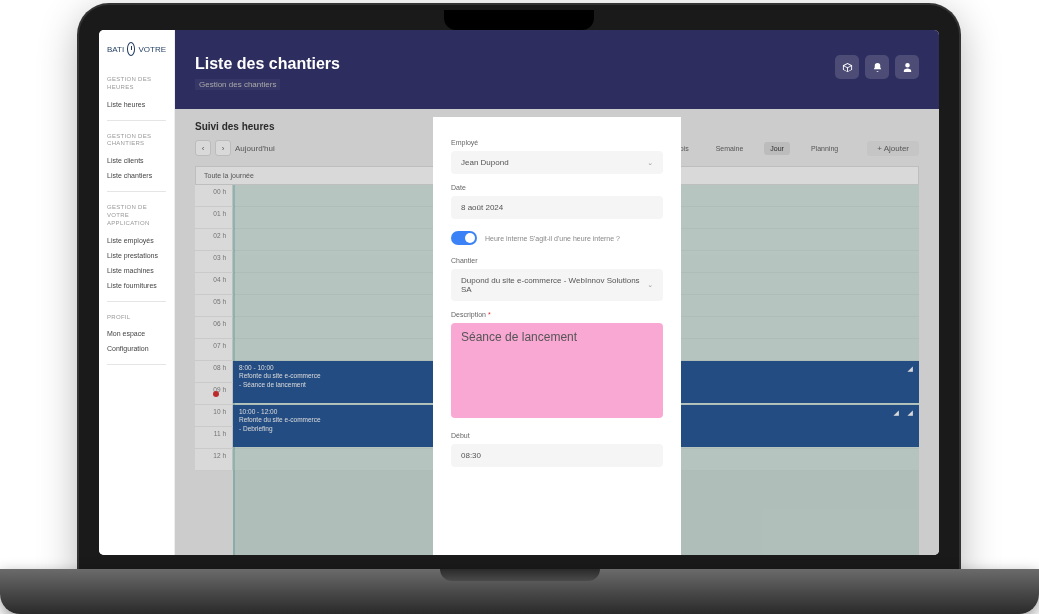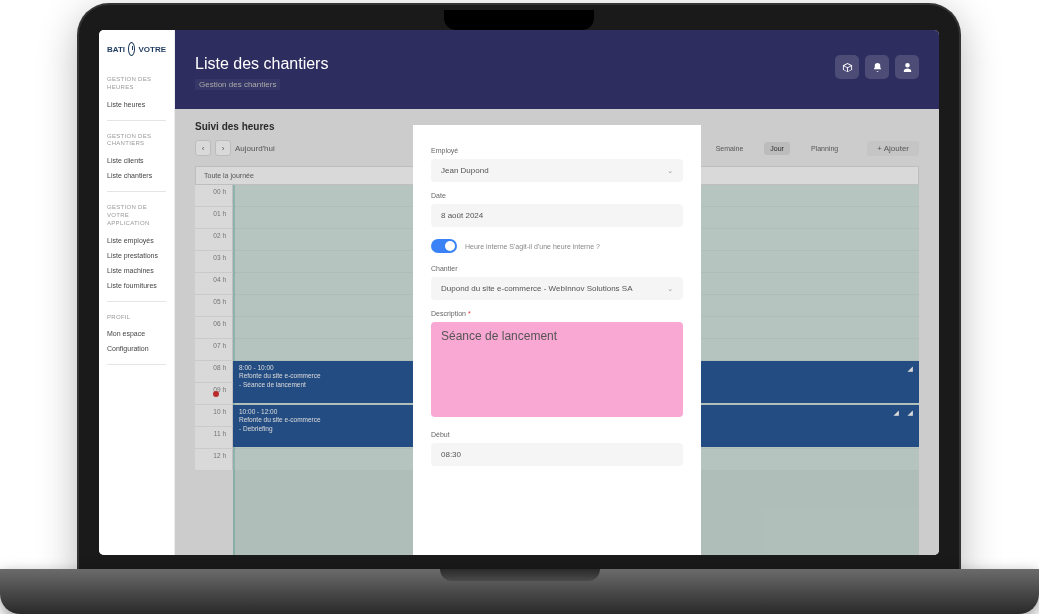--- a/index.html
+++ b/index.html
@@ -5,29 +5,29 @@
 *{margin:0;padding:0;box-sizing:border-box;font-family:-apple-system,BlinkMacSystemFont,sans-serif}
 body{background:#fff;display:flex;justify-content:center;align-items:flex-start;padding:0}
 .laptop{width:1039px;height:614px;position:relative}
 .laptop-frame{position:absolute;top:5px;left:79px;width:880px;height:580px;background:#1a1a1a;border-radius:30px 30px 10px 10px;box-shadow:0 0 0 2px #333,0 10px 40px rgba(0,0,0,.3)}
 .laptop-base{position:absolute;bottom:0;left:0;width:100%;height:45px;background:linear-gradient(180deg,#6b6b6b 0%,#4a4a4a 50%,#2a2a2a 100%);border-radius:0 0 20px 20px;box-shadow:0 5px 15px rgba(0,0,0,.4)}
 .laptop-base::before{content:"";position:absolute;top:0;left:50%;transform:translateX(-50%);width:160px;height:12px;background:linear-gradient(180deg,#2a2a2a,#4a4a4a);border-radius:0 0 15px 15px}
 .notch{position:absolute;top:5px;left:50%;transform:translateX(-50%);width:150px;height:20px;background:#000;border-radius:0 0 12px 12px;z-index:100}
 .screen{position:absolute;top:25px;left:20px;right:20px;bottom:30px;background:#f5f5f5;border-radius:5px;overflow:hidden}
 .app{display:flex;height:100%;position:relative}
 .sidebar{width:76px;background:#fff;flex-shrink:0;padding:12px 8px;border-right:1px solid #eee;overflow:hidden}
-.logo{display:flex;align-items:center;justify-content:center;gap:3px;font-size:8px;font-weight:700;color:#1e3a5f;margin-bottom:20px;white-space:nowrap}
+.logo{display:flex;align-items:center;justify-content:center;gap:3px;font-size:8px;font-weight:400;color:#1e3a5f;margin-bottom:20px;white-space:nowrap}
 .logo-icon{width:14px;height:14px;border:1.5px solid #1e3a5f;border-radius:50%;position:relative;display:inline-block}
 .logo-icon::after{content:"";position:absolute;top:3px;left:50%;width:1px;height:4px;background:#1e3a5f}
 .nav-group-title{font-size:6px;color:#999;text-transform:uppercase;margin:12px 0 5px;letter-spacing:.3px;line-height:1.3}
 .nav-item{font-size:7px;color:#444;padding:4px 0;cursor:pointer;white-space:nowrap;overflow:hidden;text-overflow:ellipsis}
 .nav-divider{height:1px;background:#e5e5e5;margin:8px 0}
 .main{flex:1;display:flex;flex-direction:column;overflow:hidden}
 .header{background:#2d2d5f;color:#fff;padding:25px 20px 18px;display:flex;justify-content:space-between;align-items:flex-start}
-.header-title{font-size:16px;font-weight:400}
+.header-title{font-size:16px;font-weight:700}
 .header-subtitle{font-size:8px;color:#aaa;margin-top:2px;background:rgba(255,255,255,.05);display:inline-block;padding:1px 4px}
 .header-actions{display:flex;gap:6px}
 .header-icon{width:24px;height:24px;background:rgba(255,255,255,.15);border-radius:5px;display:flex;align-items:center;justify-content:center;cursor:pointer}
 .header-icon svg{width:11px;height:11px;fill:#fff}
 .content{flex:1;background:#f0f0f0;position:relative;overflow:hidden}
 .page-title{font-size:10px;font-weight:700;color:#333;padding:12px 20px 8px}
 .toolbar{display:flex;justify-content:space-between;align-items:center;padding:0 20px 10px}
 .toolbar-left{display:flex;align-items:center;gap:4px}
 .nav-btn{width:16px;height:16px;background:#fff;border:1px solid #ddd;border-radius:3px;display:flex;align-items:center;justify-content:center;cursor:pointer;font-size:8px;color:#666}
 .today-link{font-size:8px;color:#666;cursor:pointer}
@@ -39,21 +39,21 @@
 .cal-header{background:#fff;border:1px solid #e0e0e0;font-size:7px;color:#666;padding:5px 8px;text-align:left}
 .cal-body{position:relative}
 .time-row{display:flex;height:22px;background:#fff;border-bottom:1px solid #eee}
 .time-label{width:38px;font-size:6.5px;color:#888;text-align:right;padding:3px 6px 0 0;border-right:1px solid #e0e0e0}
 .time-cell{flex:1;position:relative}
 .event{position:absolute;background:#aed1c5;border-left:2px solid #5a9;opacity:.5;left:38px;right:0;top:0;height:400px;z-index:1}
 .event-blue{position:absolute;left:38px;right:0;background:#2a5a9a;color:#fff;font-size:6.5px;padding:3px 6px;z-index:3;line-height:1.3}
 .event-blue .ev-icon{position:absolute;right:6px;top:3px;font-size:7px}
 .now-marker{position:absolute;left:0;width:6px;height:6px;background:#d33;border-radius:50%;z-index:5}
 .overlay{position:absolute;inset:0;background:rgba(0,0,0,.15);z-index:10}
-.modal{position:absolute;top:16px;left:50%;transform:translateX(-50%);width:288px;background:#fff;z-index:20;padding:12px 18px 18px;height:100%;overflow:hidden}
+.modal{position:absolute;top:8px;left:50%;transform:translateX(-50%);width:248px;background:#fff;z-index:20;padding:12px 18px 18px;height:100%;overflow:hidden}
 .form-label{font-size:7px;color:#666;margin:10px 0 5px;display:block}
 .form-label.req::after{content:" *";color:#d33}
 .form-select,.form-input{width:100%;background:#f5f5f5;border:none;border-radius:4px;padding:7px 10px;font-size:8px;color:#555;position:relative}
 .form-select{display:flex;justify-content:space-between;align-items:center;cursor:pointer}
 .form-select .chev{font-size:7px;color:#999}
 .form-textarea{width:100%;background:#f9a8d4;border:none;border-radius:4px;padding:7px 10px;font-size:12px;color:#555;min-height:95px;resize:none}
 .toggle-row{display:flex;align-items:center;gap:8px;margin:12px 0}
 .toggle{width:26px;height:14px;background:#3b82f6;border-radius:10px;position:relative;cursor:pointer}
 .toggle::after{content:"";position:absolute;right:2px;top:2px;width:10px;height:10px;background:#fff;border-radius:50%}
 .toggle-label{font-size:7px;color:#888}

